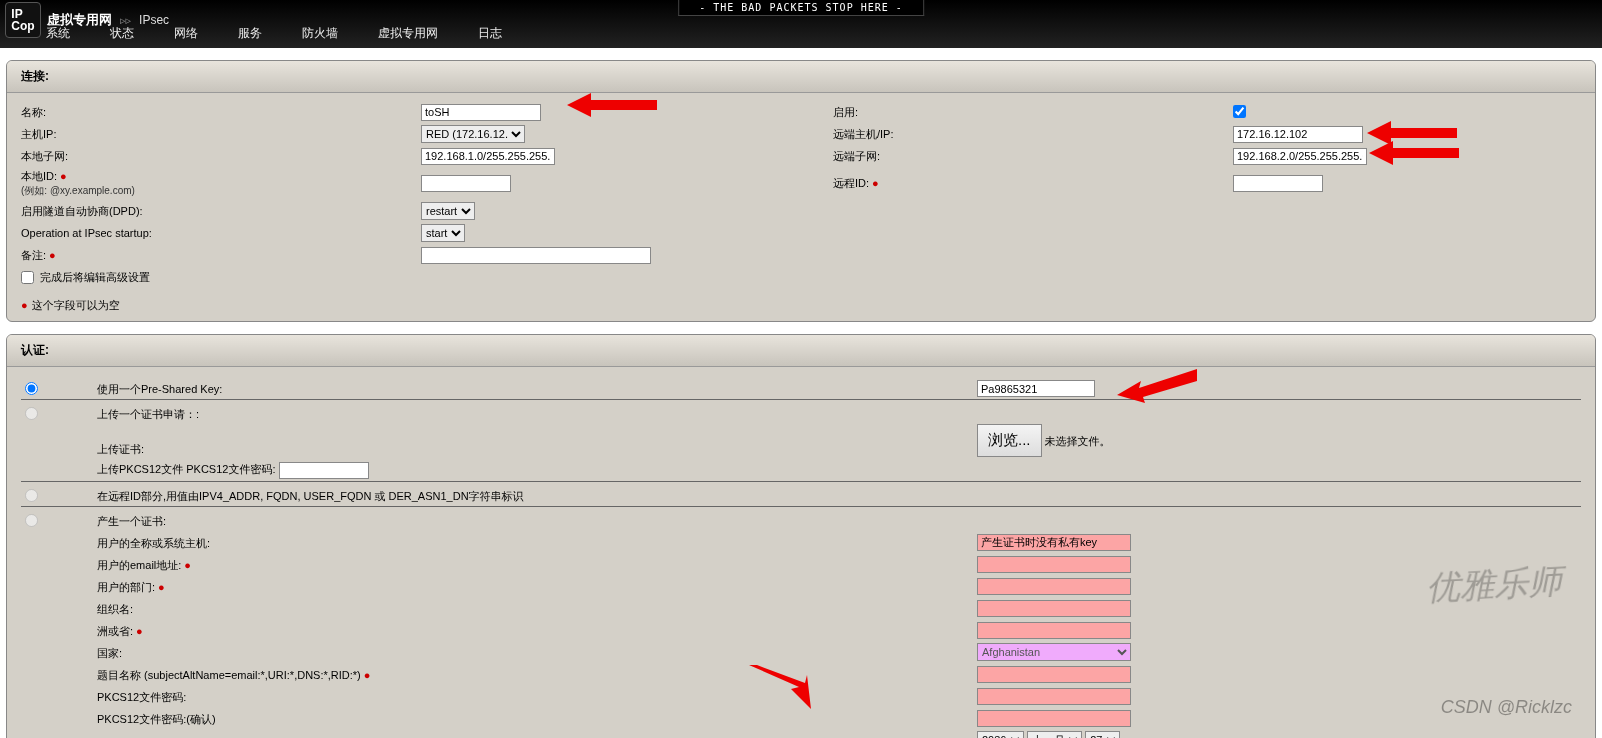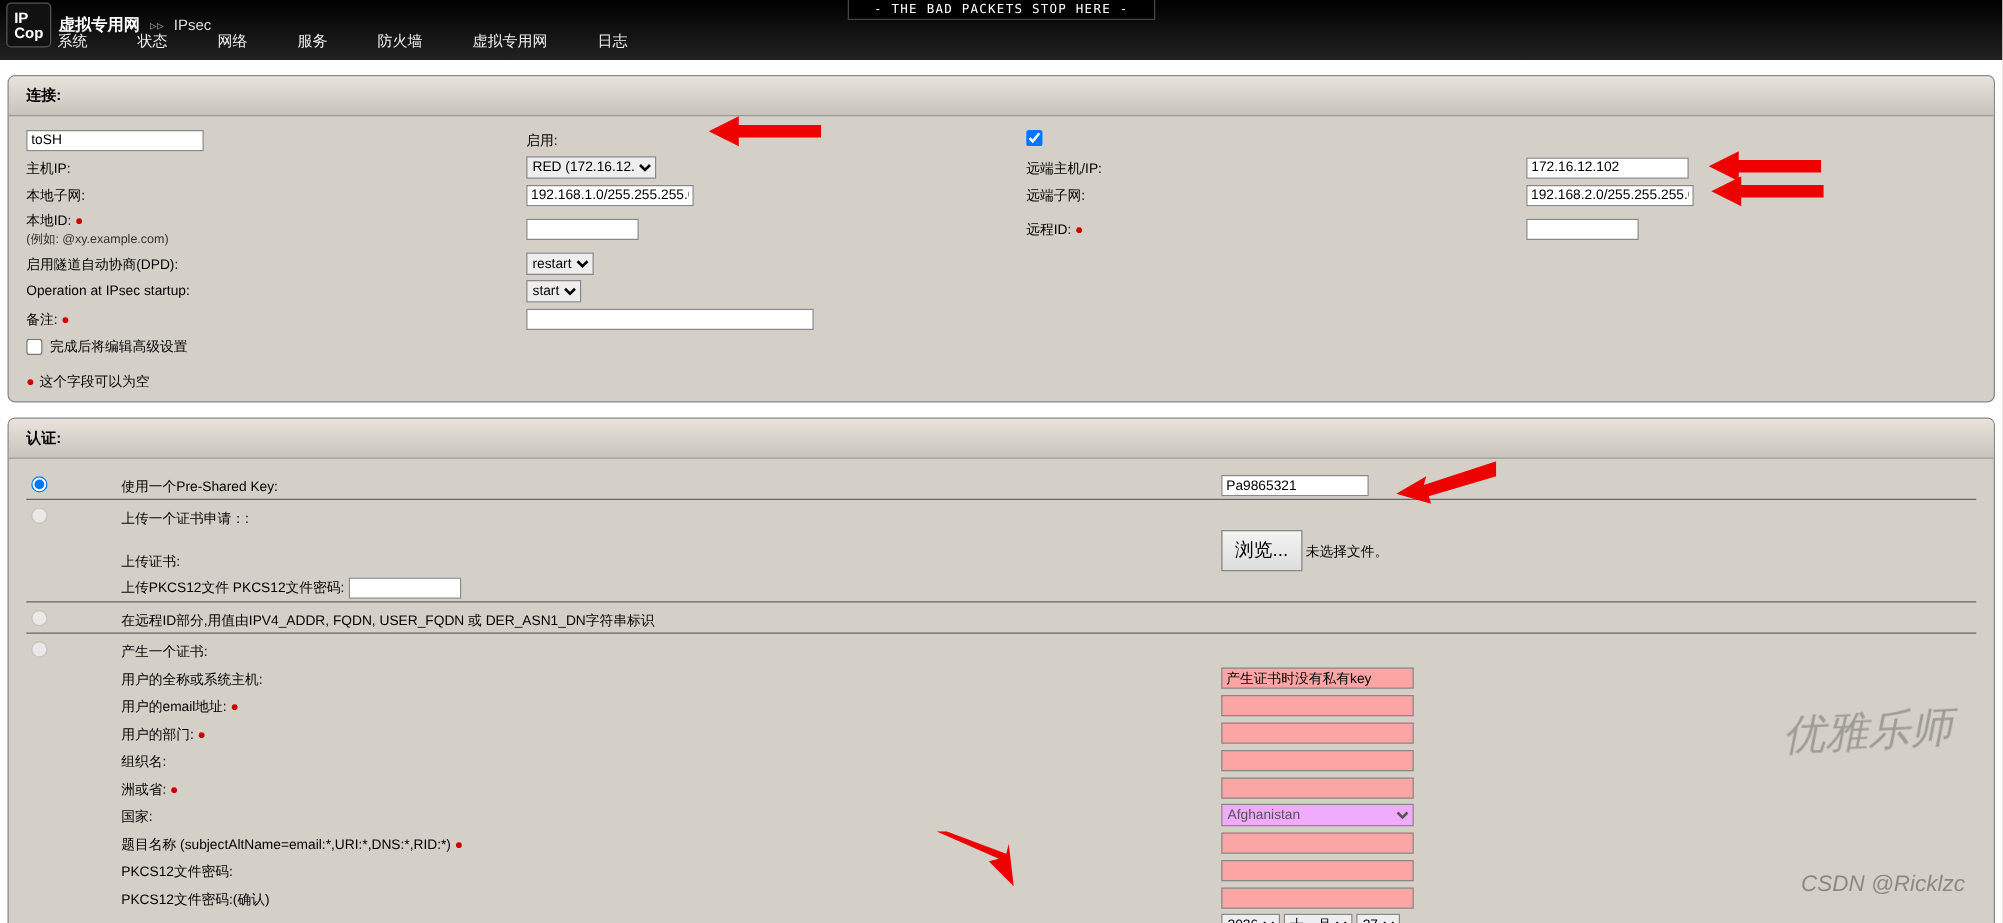--- a/index.html
+++ b/index.html
@@ -12,21 +12,21 @@
 .crumb-sep { margin: 0 8px; color: #888; }
 .crumb-item { font-size: 12px; color: #ddd; }
 .main-nav { position: absolute; bottom: 0; left: 46px; display: flex; gap: 40px; padding: 6px 0; }
 .main-nav a { color: #eee; text-decoration: none; font-size: 12px; cursor: pointer; }
 .panel { margin: 12px 6px; background: #d4d0c8; border: 1px solid #888; border-radius: 6px; overflow: hidden; }
 .panel-title { background: linear-gradient(#e8e4dc, #c8c4bc); border-bottom: 1px solid #999; padding: 7px 14px; font-weight: bold; font-size: 12px; }
 .panel-body { padding: 10px 14px 8px; }
 .form-row { display: flex; width: 100%; margin-bottom: 4px; align-items: center; min-height: 18px; }
 .col-l-label { width: 400px; }
 .col-l-input { width: 400px; }
-.col-r-label { width: 400px; }
+.col-r-label { width: 400px; margin-left: 12px; }
 .col-r-input { flex: 1; }
 .req-dot { color: #c00; font-weight: bold; margin-left: 3px; }
 input[type=text] { font-size: 11px; padding: 1px 3px; border: 1px solid #888; background: #fff; height: 17px; }
 input.dis { background: #fca5a5; }
 select { font-size: 11px; border: 1px solid #888; background: #eee; height: 18px; }
 select.dis { background: #f0abfc; color: #555; }
 .small-note { font-size: 10px; color: #333; }
 .hint-row { color: #000; margin-top: 12px; }
 .hint-row .req-dot { margin-right: 4px; margin-left: 0; }
 .auth-table { width: 100%; }
@@ -61,21 +61,22 @@
     <a>防火墙</a>
     <a>虚拟专用网</a>
     <a>日志</a>
   </div>
 </div>
 
 <div class="panel" style="position:relative;">
   <div class="panel-title">连接:</div>
   <div class="panel-body">
     <div class="form-row">
-      <div class="col-l-input"><input type="text" style="width: 142px;" value="toSH"></div>
+      <div class="col-l-label">名称:</div>
+      <div class="col-l-input"><input type="text" style="width: 120px;" value="toSH"></div>
       <div class="col-r-label">启用:</div>
       <div class="col-r-input"><input type="checkbox" checked="" style=""></div>
     </div>
     <div class="form-row">
       <div class="col-l-label">主机IP:</div>
       <div class="col-l-input"><select style="width:104px"><option>RED (172.16.12.101)</option></select></div>
       <div class="col-r-label">远端主机/IP:</div>
       <div class="col-r-input"><input type="text" style="width: 130px;" value="172.16.12.102"></div>
     </div>
     <div class="form-row">

